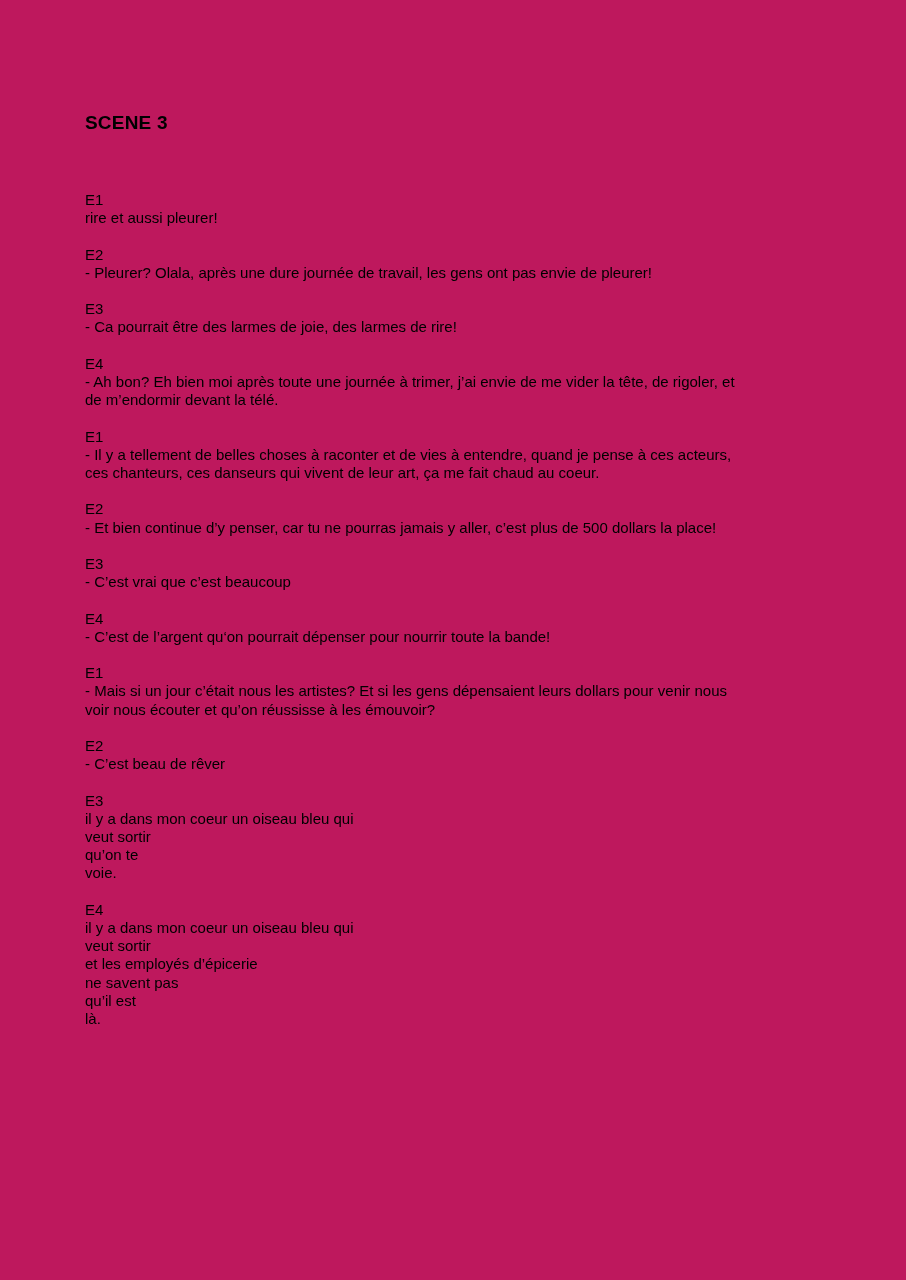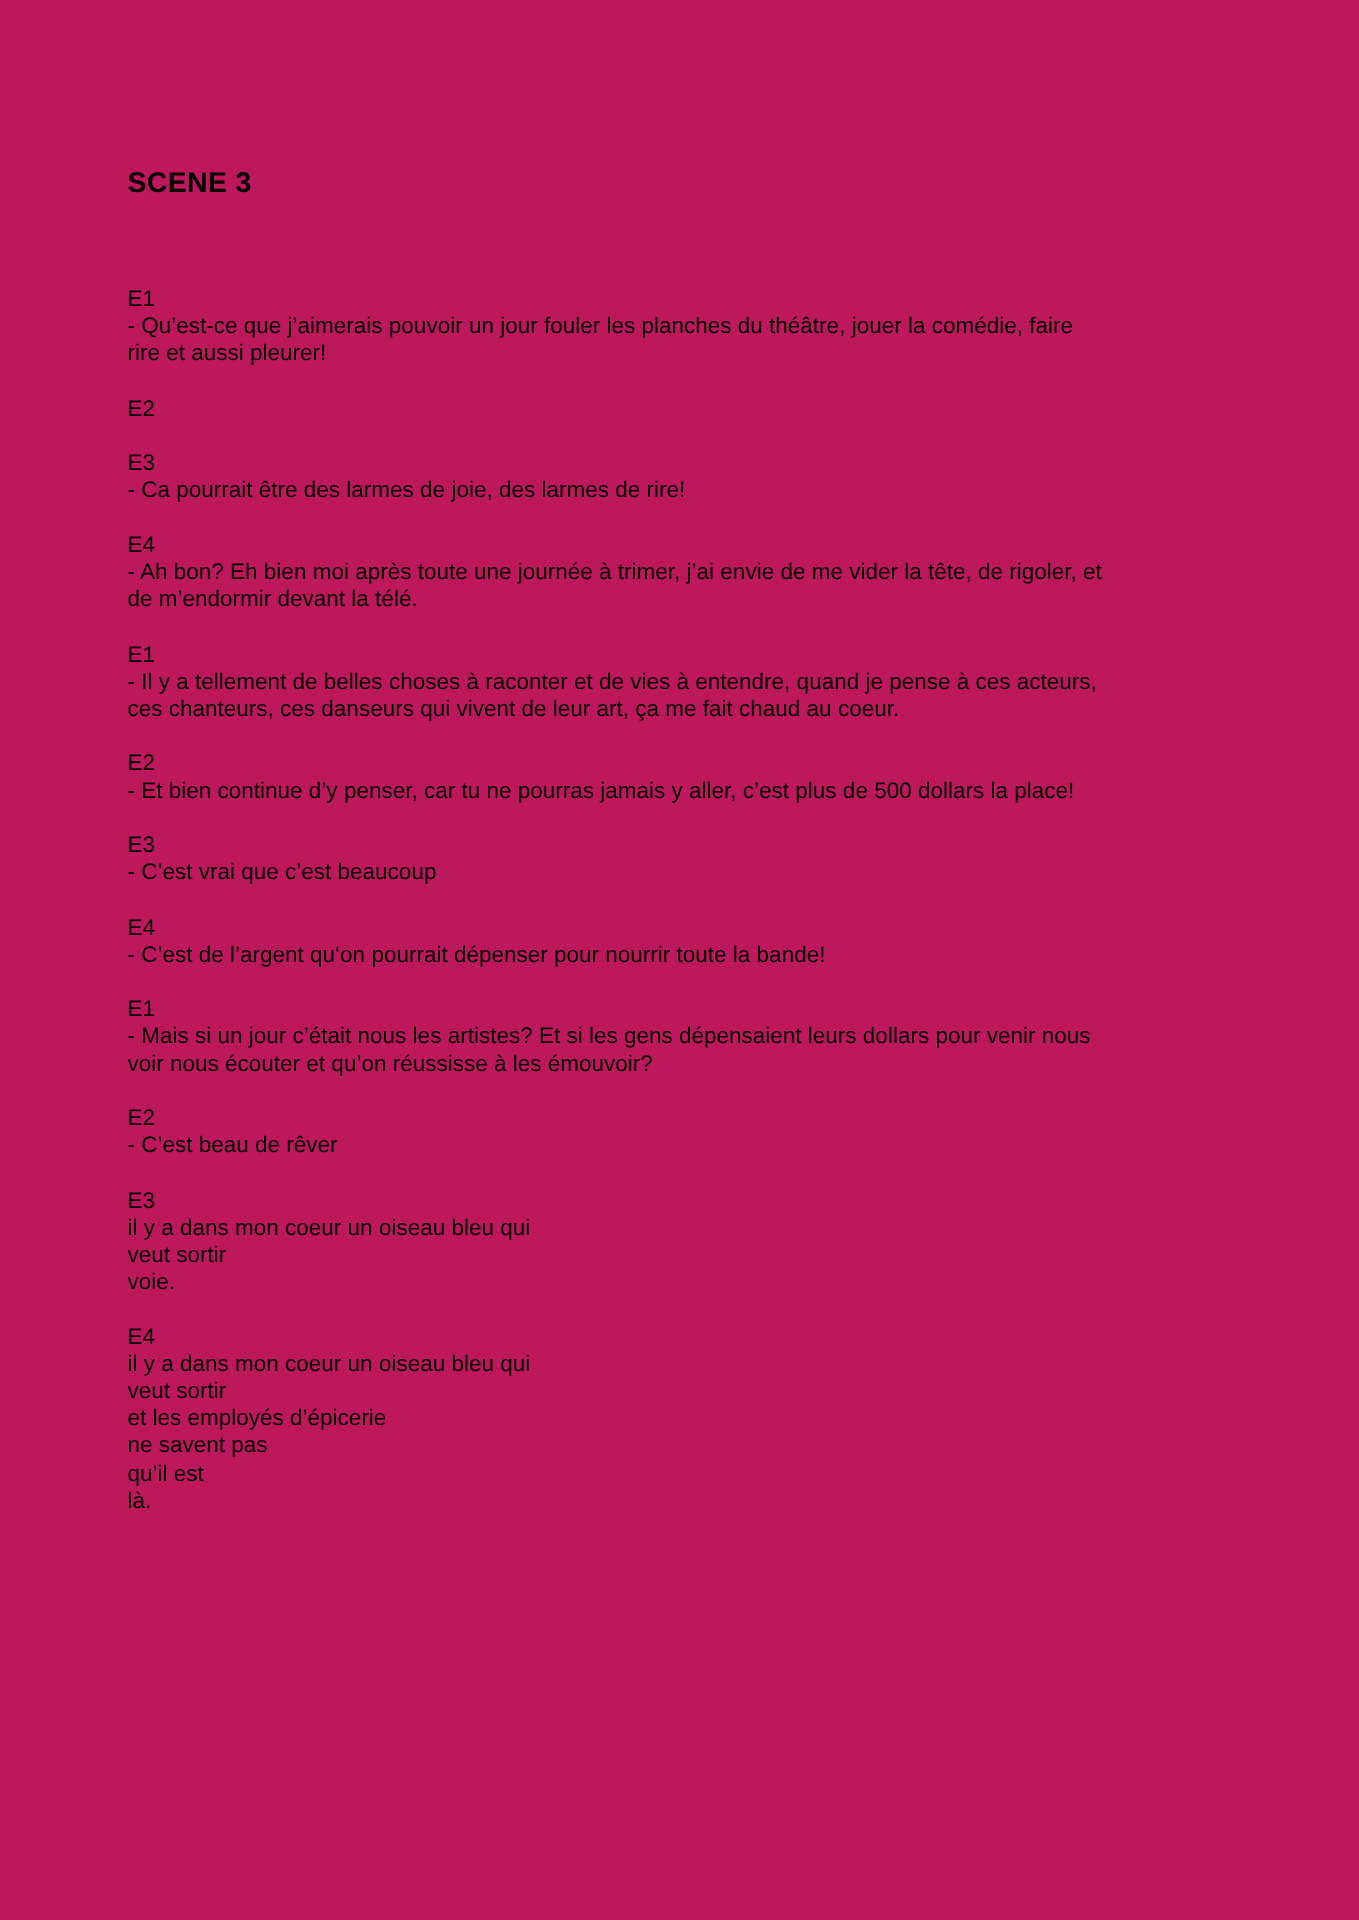--- a/index.html
+++ b/index.html
@@ -44,25 +44,25 @@
 </style>
 </head>
 <body>
 
 <div class="page">
   <div class="content">
     <h1 class="doc-title">SCENE 3</h1>
     <div class="script-body">
         <div class="block">
           <div class="speaker">E1</div>
-          <div class="line">- Qu’est-ce que j’aimerais pouvoir un jour fouler les planches du théâtre, jouer la comédie, faire</div>
           <div class="line">rire et aussi pleurer!</div>
         </div>
         <div class="block">
           <div class="speaker">E2</div>
+          <div class="line">- Pleurer? Olala, après une dure journée de travail, les gens ont pas envie de pleurer!</div>
         </div>
         <div class="block">
           <div class="speaker">E3</div>
           <div class="line">- Ca pourrait être des larmes de joie, des larmes de rire!</div>
         </div>
         <div class="block">
           <div class="speaker">E4</div>
           <div class="line">- Ah bon? Eh bien moi après toute une journée à trimer, j’ai envie de me vider la tête, de rigoler, et</div>
           <div class="line">de m’endormir devant la télé.</div>
         </div>
@@ -89,20 +89,21 @@
           <div class="line">voir nous écouter et qu’on réussisse à les émouvoir?</div>
         </div>
         <div class="block">
           <div class="speaker">E2</div>
           <div class="line">- C’est beau de rêver</div>
         </div>
         <div class="block">
           <div class="speaker">E3</div>
           <div class="line">il y a dans mon coeur un oiseau bleu qui</div>
           <div class="line">veut sortir</div>
+          <div class="line">qu’on te</div>
           <div class="line">voie.</div>
         </div>
         <div class="block">
           <div class="speaker">E4</div>
           <div class="line">il y a dans mon coeur un oiseau bleu qui</div>
           <div class="line">veut sortir</div>
           <div class="line">et les employés d’épicerie</div>
           <div class="line">ne savent pas</div>
           <div class="line">qu’il est</div>
           <div class="line">là.</div>

